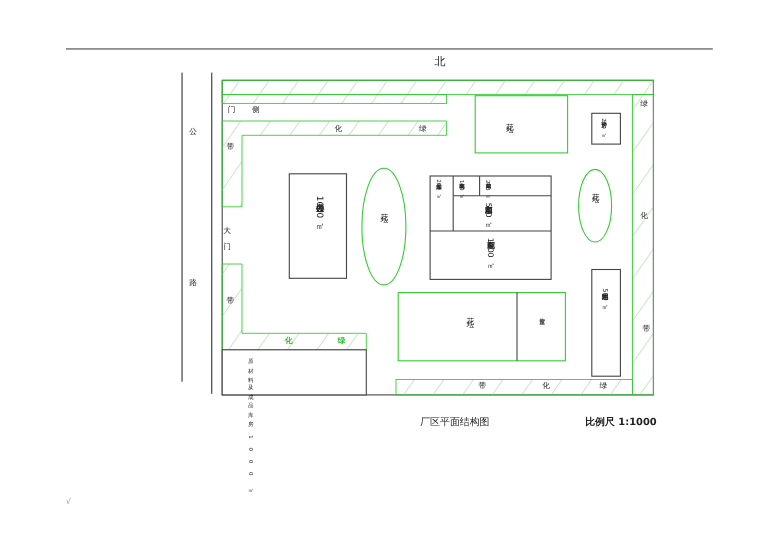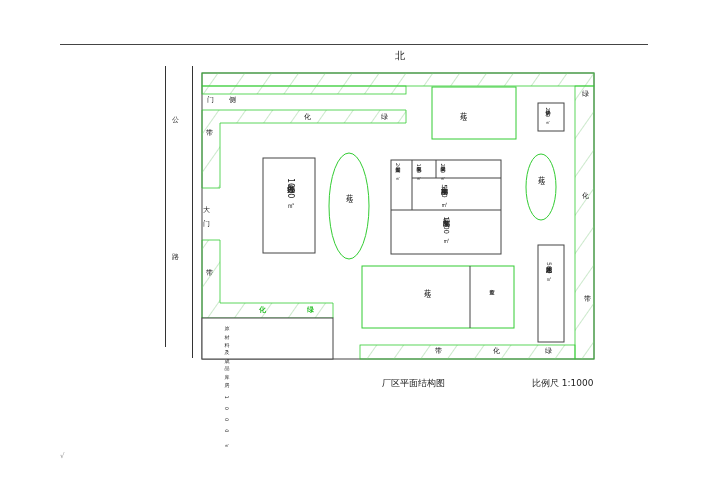--- a/index.html
+++ b/index.html
@@ -98,14 +98,14 @@
 <div class="lbl rot" style="left:546px;top:262px;font-size:6px;">污水处理池500㎡</div>
 <div class="lbl rot" style="left:489px;top:285px;font-size:5px;">监控室</div>
 <div class="lbl rot" style="left:224px;top:322px;font-size:5px;letter-spacing:8px;">原材料及成品库房 1000㎡</div>
 
 <div class="lbl rot" style="left:459px;top:106px;font-size:7px;">花 坛</div>
 <div class="lbl rot" style="left:345px;top:188px;font-size:7px;">花 坛</div>
 <div class="lbl rot" style="left:537px;top:170px;font-size:7px;">花 坛</div>
 <div class="lbl rot" style="left:423px;top:283px;font-size:7px;">花 坛</div>
 
 <div class="caption" style="left:382px;">厂区平面结构图</div>
-<div class="caption" style="left:532px;">比例尺 1:1000</div>
+<div class="caption" style="left:532px;font-weight:bold;">比例尺 1:1000</div>
 <div class="mark">√</div>
 
 </body></html>

